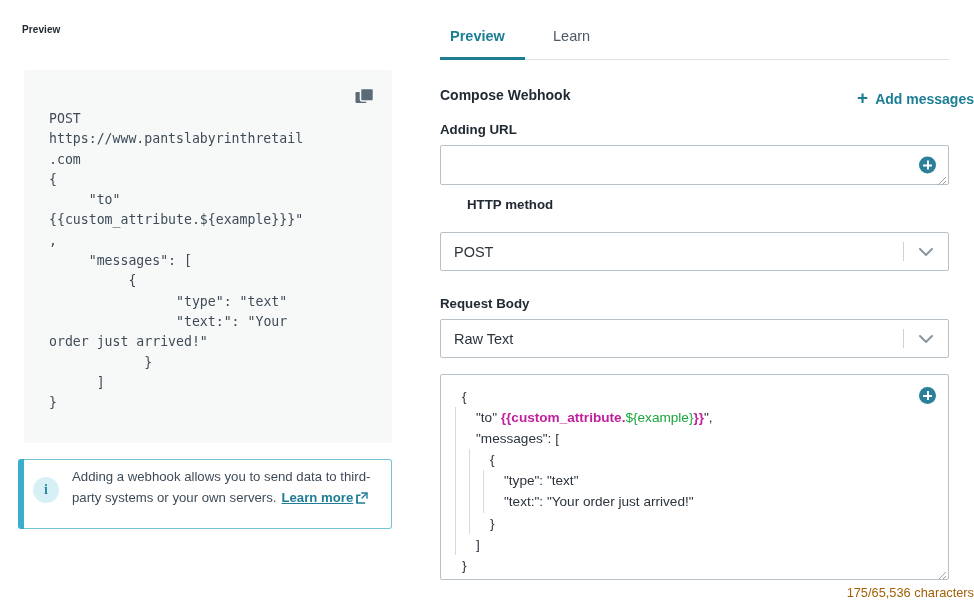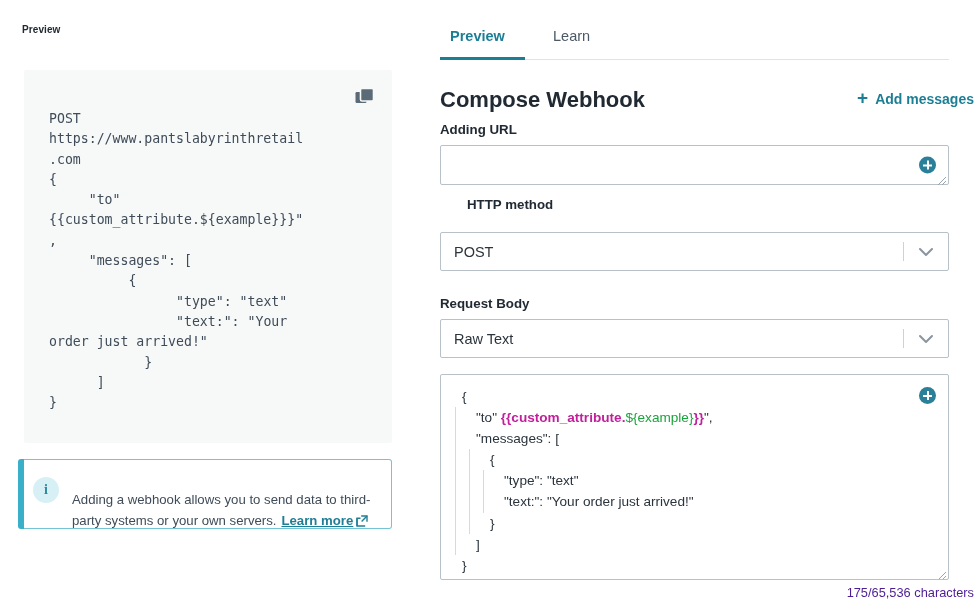--- a/index.html
+++ b/index.html
@@ -108,21 +108,21 @@
     justify-content: center;
   }
   .info-icon-wrap span {
     font-family: "Liberation Serif", serif;
     font-weight: bold;
     font-size: 14px;
     color: #2e8ba3;
     line-height: 1;
   }
   .info-text {
-    margin: 29px 14px 0 13px;
+    margin: 6px 14px 0 13px;
     font-size: 13.2px;
     line-height: 21px;
     color: #3f4c58;
   }
   .learn-more {
     color: #1f7e96;
     font-weight: bold;
     text-decoration: underline;
     white-space: nowrap;
     cursor: pointer;
@@ -174,21 +174,21 @@
     top: 29px;
     width: 85px;
     height: 3px;
     background: #1c7e94;
   }
 
   .section-title {
     position: absolute;
     left: 0;
     top: 87px;
-    font-size: 22px;
+    font-size: 14px;
     font-weight: bold;
     color: #212a33;
   }
 
   .add-languages {
     position: absolute;
     right: 0;
     top: 90px;
     display: flex;
     align-items: center;
@@ -335,21 +335,21 @@
     background: #ffffff;
   }
   .editor-plus::before { left: 4px; top: 7.5px; width: 9px; height: 2px; }
   .editor-plus::after  { left: 7.5px; top: 4px; width: 2px; height: 9px; }
 
   .char-count {
     position: absolute;
     right: 0;
     top: 585px;
     font-size: 12.8px;
-    color: #4c1d95;
+    color: #a16207;
   }
 </style>
 </head>
 <body>
 
 <div id="app">
 
   <div id="left-panel">
 
     <div class="preview-title">Preview</div>

